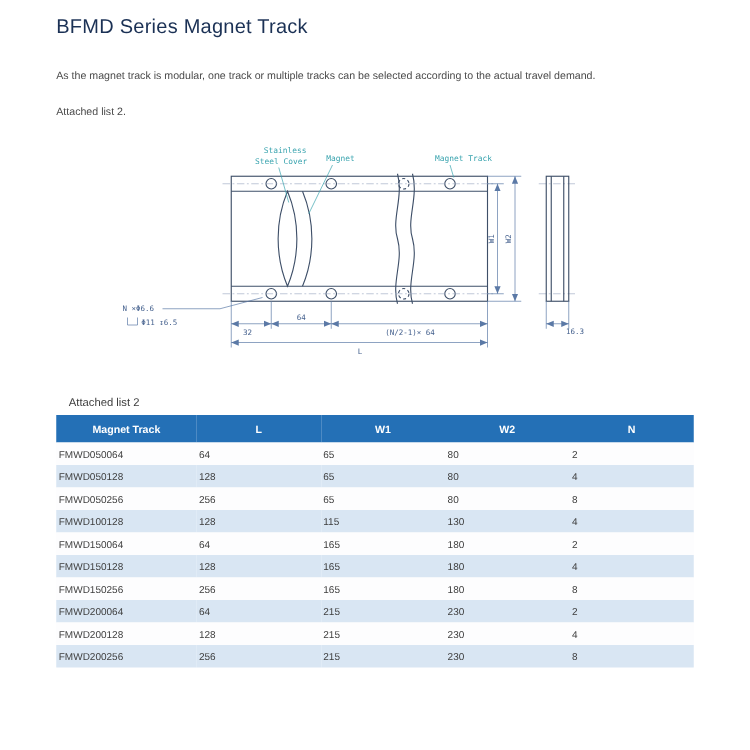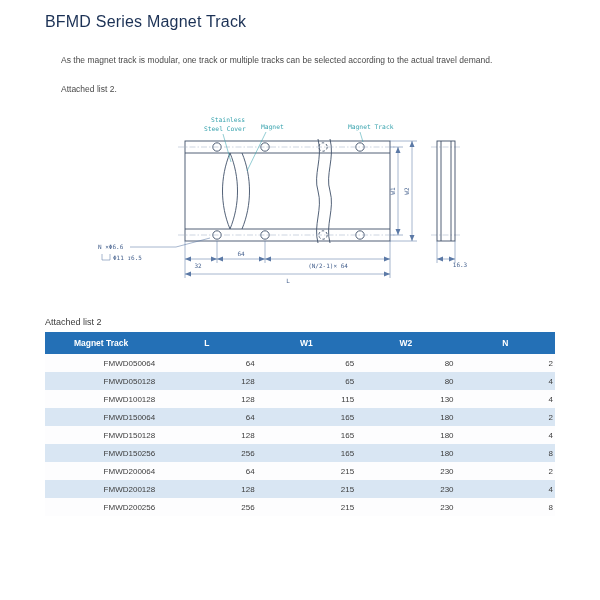--- a/index.html
+++ b/index.html
@@ -11,47 +11,47 @@
     overflow: hidden;
   }
   .page { padding: 13px 45px 0 45px; }
 
   h1.title {
     margin: 0 0 24px 0;
     font-size: 16px; font-weight: 400;
     color: #1b3155; letter-spacing: 0.2px;
   }
   p.intro {
-    margin: 0 0 19px 16px;
+    margin: 0 0 19px 0;
     font-size: 8.5px; line-height: 1.2;
     color: #4a4a4a;
   }
 
   .drawing { display: block; margin: 2px 0 0 45px; }
   .drawing .part   { stroke: #3e4f68; stroke-width: 0.9; fill: none; }
   .drawing .dashed { stroke-dasharray: 2.5 2; }
   .drawing .cl     { stroke: #9aa8c0; stroke-width: 0.5; stroke-dasharray: 6 2 1.5 2; fill: none; }
   .drawing .dim    { stroke: #5b79a6; stroke-width: 0.55; fill: none; }
   .drawing .dimline { marker-start: url(#arr); marker-end: url(#arr); }
   .drawing text    { font-family: "DejaVu Sans Mono", monospace; stroke: none; }
   .drawing .dimtext { fill: #45618e; font-size: 6px; }
   .drawing .teal    { fill: #38a3ae; font-size: 6.3px; }
   .drawing .tealline { stroke: #38a3ae; stroke-width: 0.55; fill: none; }
 
-  .caption { margin: 26px 0 5px 0; font-size: 9px; color: #3c3c3c; }
+  .caption { margin: 26px 0 5px 10px; font-size: 9px; color: #3c3c3c; }
 
   table.spec { width: 100%; border-collapse: collapse; table-layout: fixed; }
   .spec th {
     background: #2470b6; color: #ffffff;
     font-size: 8.5px; font-weight: 700;
     padding: 6px 2px; text-align: center;
   }
   .spec td {
     font-size: 8px; color: #3d3d3d;
-    padding: 4.5px 2px; text-align: right;
+    padding: 4.5px 2px; text-align: left;
   }
   .spec tbody tr:nth-child(even) { background: #d9e6f3; }
   .spec tbody tr:nth-child(odd)  { background: #fdfdfe; }
   .spec th:first-child, .spec td:first-child { width: 22%; }
 </style>
 </head>
 <body>
 
 <div class="page">
 
@@ -171,20 +171,27 @@
   </tr>
 
   <tr>
     <td>FMWD050128</td>
     <td>128</td>
     <td>65</td>
     <td>80</td>
     <td>4</td>
   </tr>
 
+  <tr>
+    <td>FMWD050256</td>
+    <td>256</td>
+    <td>65</td>
+    <td>80</td>
+    <td>8</td>
+  </tr>
 
 
   <tr>
     <td>FMWD100128</td>
     <td>128</td>
     <td>115</td>
     <td>130</td>
     <td>4</td>
   </tr>
 

